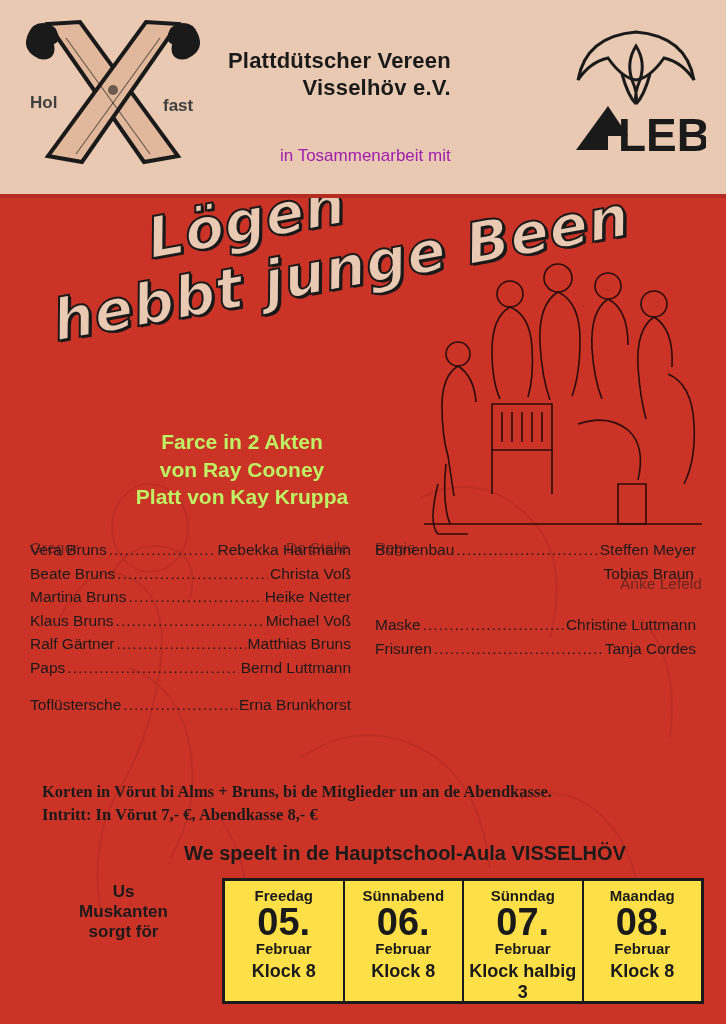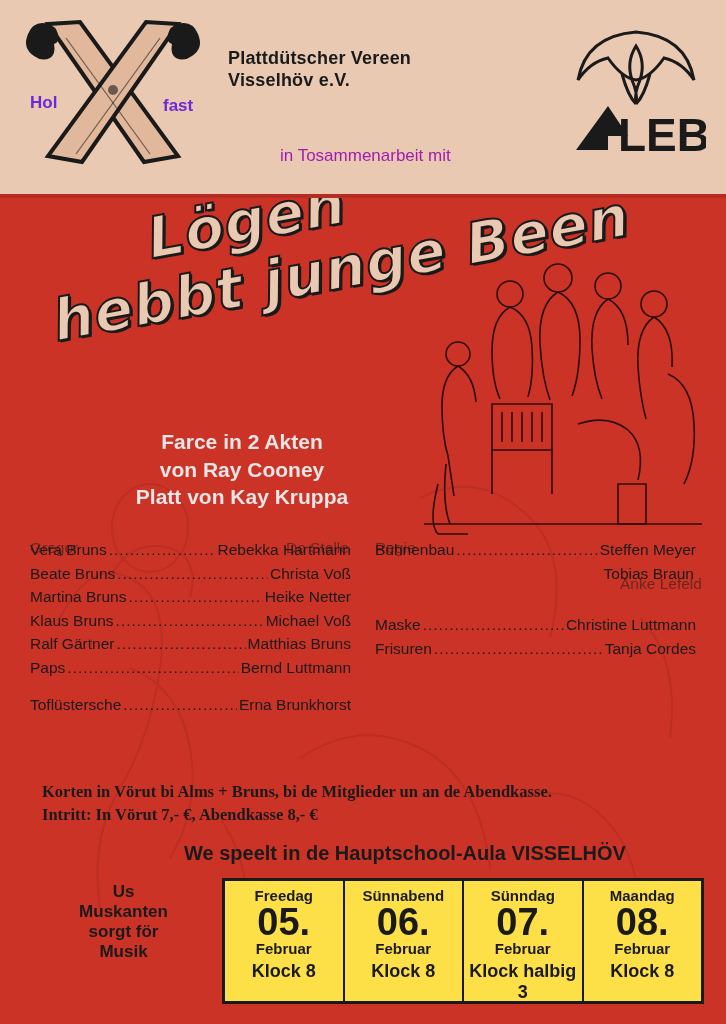--- a/index.html
+++ b/index.html
@@ -27,31 +27,32 @@
   }
   .logo-x {
     position: absolute; left: 18px; top: 16px;
     width: 190px; height: 152px;
   }
   .logo-x svg { display: block; }
   .logo-word {
     position: absolute;
     font-weight: bold;
     font-size: 17px;
-    color: #6d28d9;
+    color: #404040;
     font-family: "Liberation Sans", sans-serif;
   }
   .logo-word.hol { left: 30px; top: 93px; }
   .logo-word.fast { left: 163px; top: 96px; }
 
   .club-title {
     position: absolute; left: 228px; top: 48px;
-    font-size: 18px; font-weight: bold; color: #1a1a1a;
+    font-size: 22px; font-weight: bold; color: #1a1a1a;
     line-height: 1.22;
     letter-spacing: .2px;
+    text-align: right;
   }
   .coop-line {
     position: absolute; left: 280px; top: 146px;
     font-size: 17px; color: #a21caf;
   }
   .leb-logo {
     position: absolute; right: 20px; top: 18px;
     width: 140px; height: 150px;
   }
 
@@ -88,21 +89,21 @@
     line-height: 1.12;
     white-space: nowrap;
   }
   .title-line.l1 { margin-left: 108px; }
   .title-line.l2 { margin-left: 0px; }
 
   .subtitle {
     position: absolute; left: 92px; top: 230px;
     width: 300px;
     text-align: center;
-    color: #e5e5e5;
+    color: #bef264;
     font-weight: bold;
     font-size: 21px;
     line-height: 1.32;
   }
 
   
   .illus {
     position: absolute; right: 18px; top: 36px;
     width: 290px; height: 305px;
   }
@@ -379,21 +380,20 @@
       <div>Korten in Vörut bi Alms + Bruns, bi de Mitglieder un an de Abendkasse.</div>
       <div>Intritt: In Vörut 7,- €, Abendkasse 8,- €</div>
     </div>
 
     <div class="venue">We speelt in de Hauptschool-Aula VISSELHÖV</div>
 
     <div class="musicians">
       <div>Us</div>
       <div>Muskanten</div>
       <div>sorgt för</div>
-      <div>Musik</div>
     </div>
 
     <div class="dates">
       <div class="date-cell">
         <div class="d-day">Freedag</div>
         <div class="d-num">05.</div>
         <div class="d-mon">Februar</div>
         <div class="d-time">Klock 8</div>
       </div>
       <div class="date-cell">

